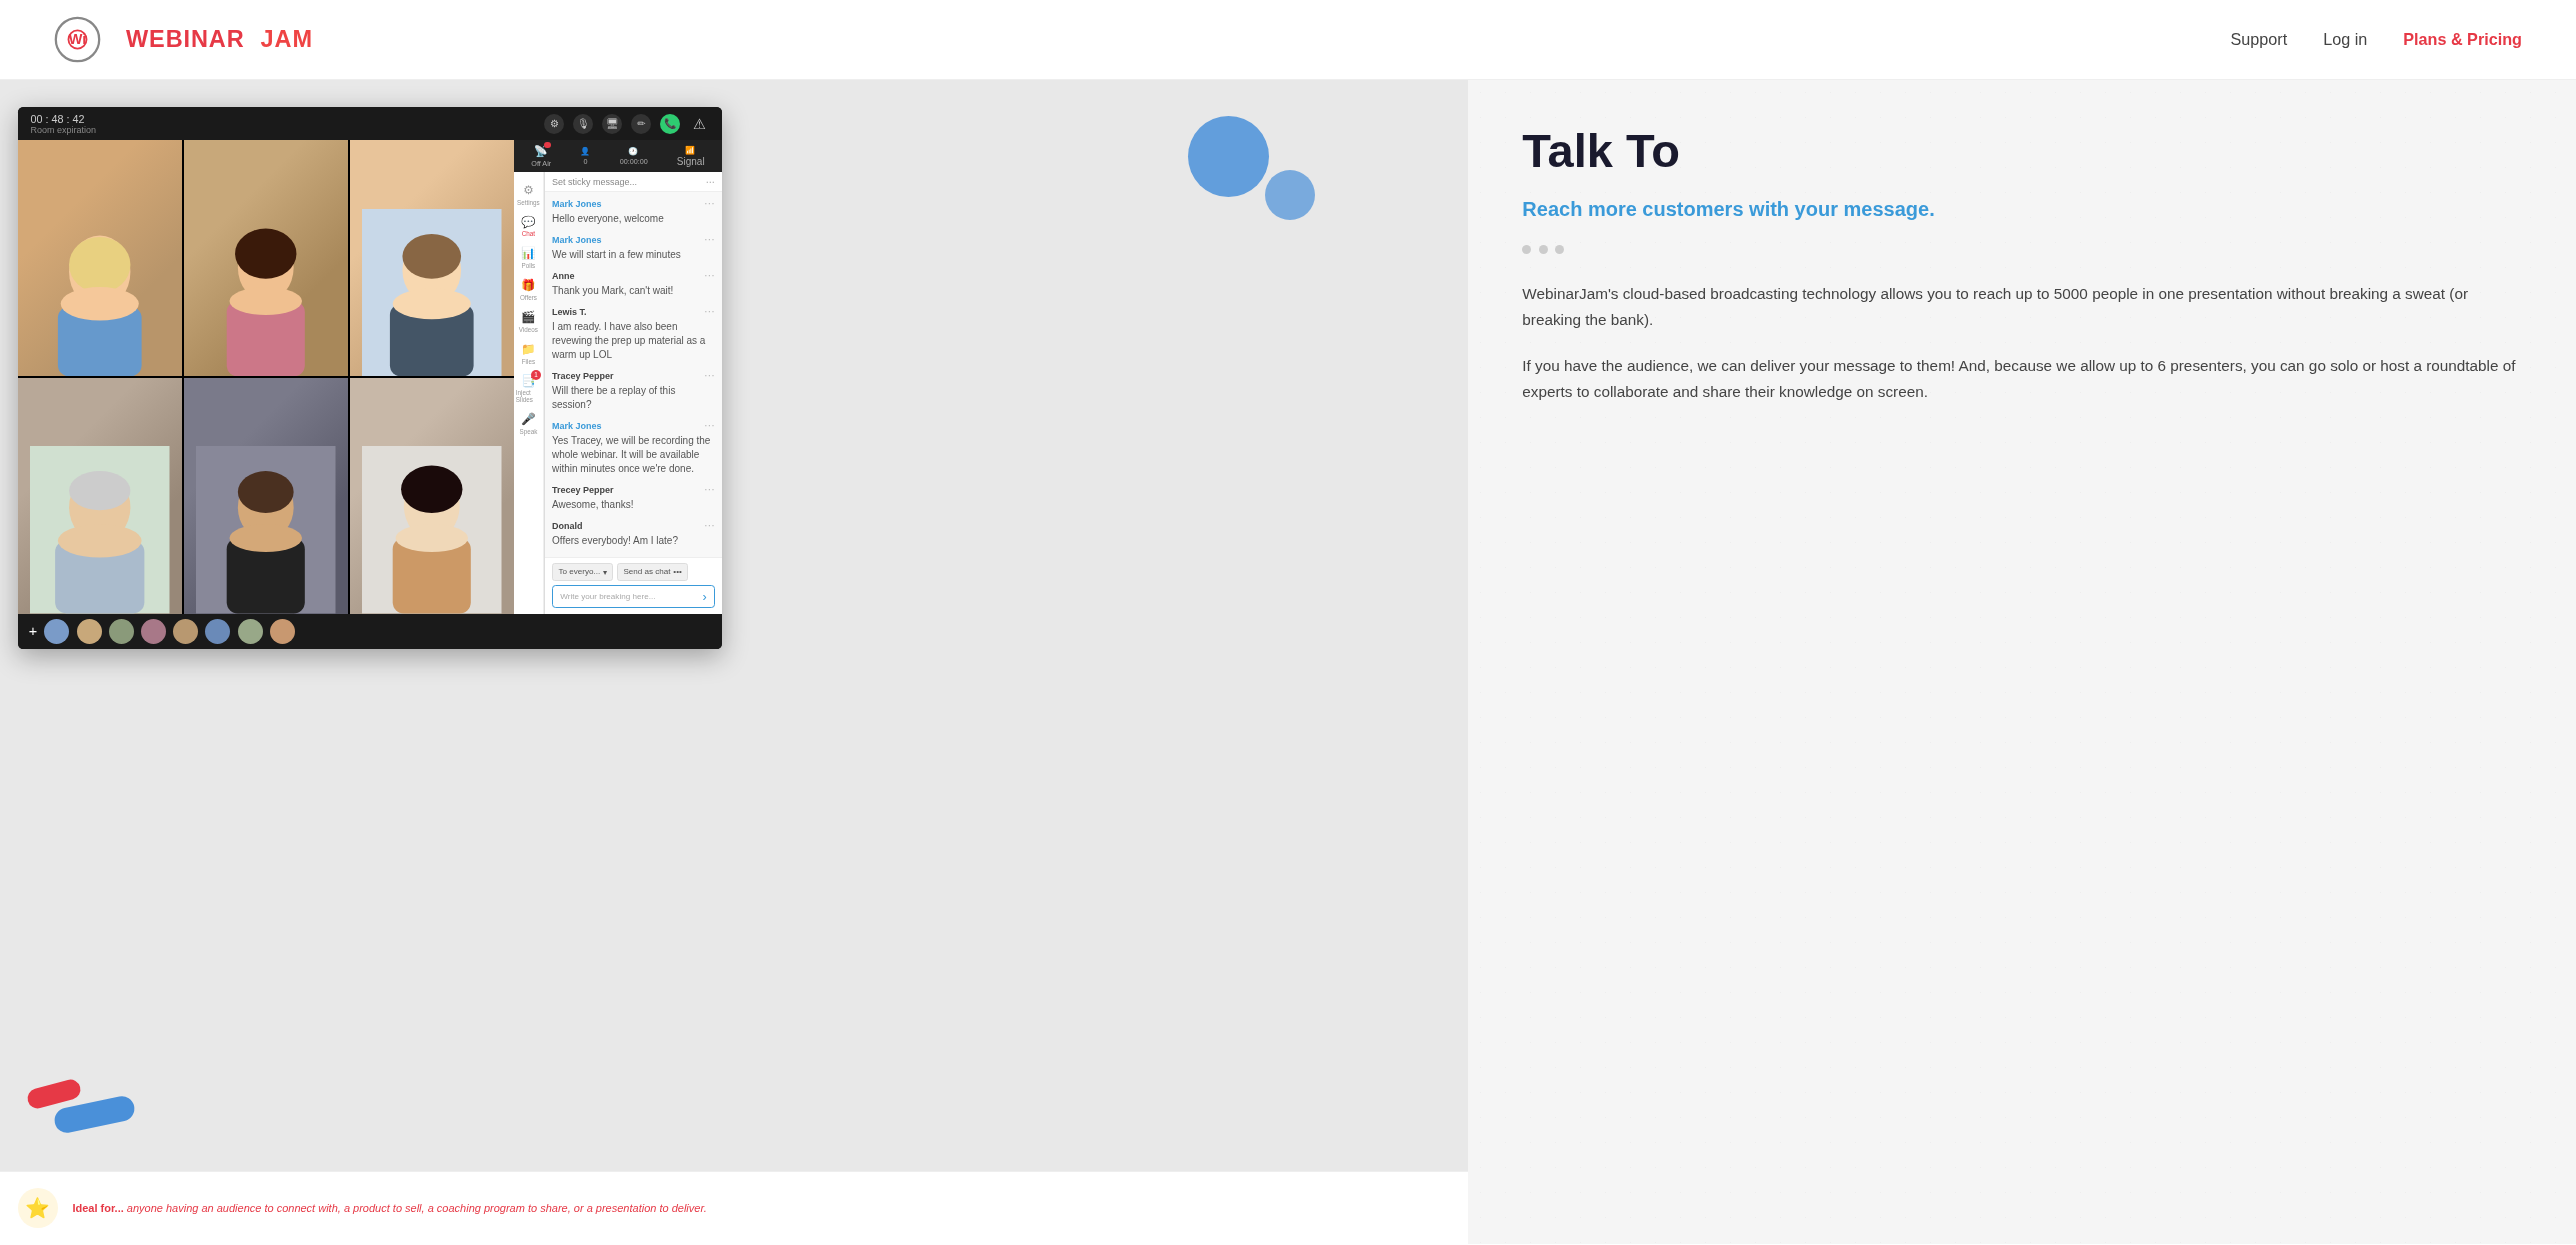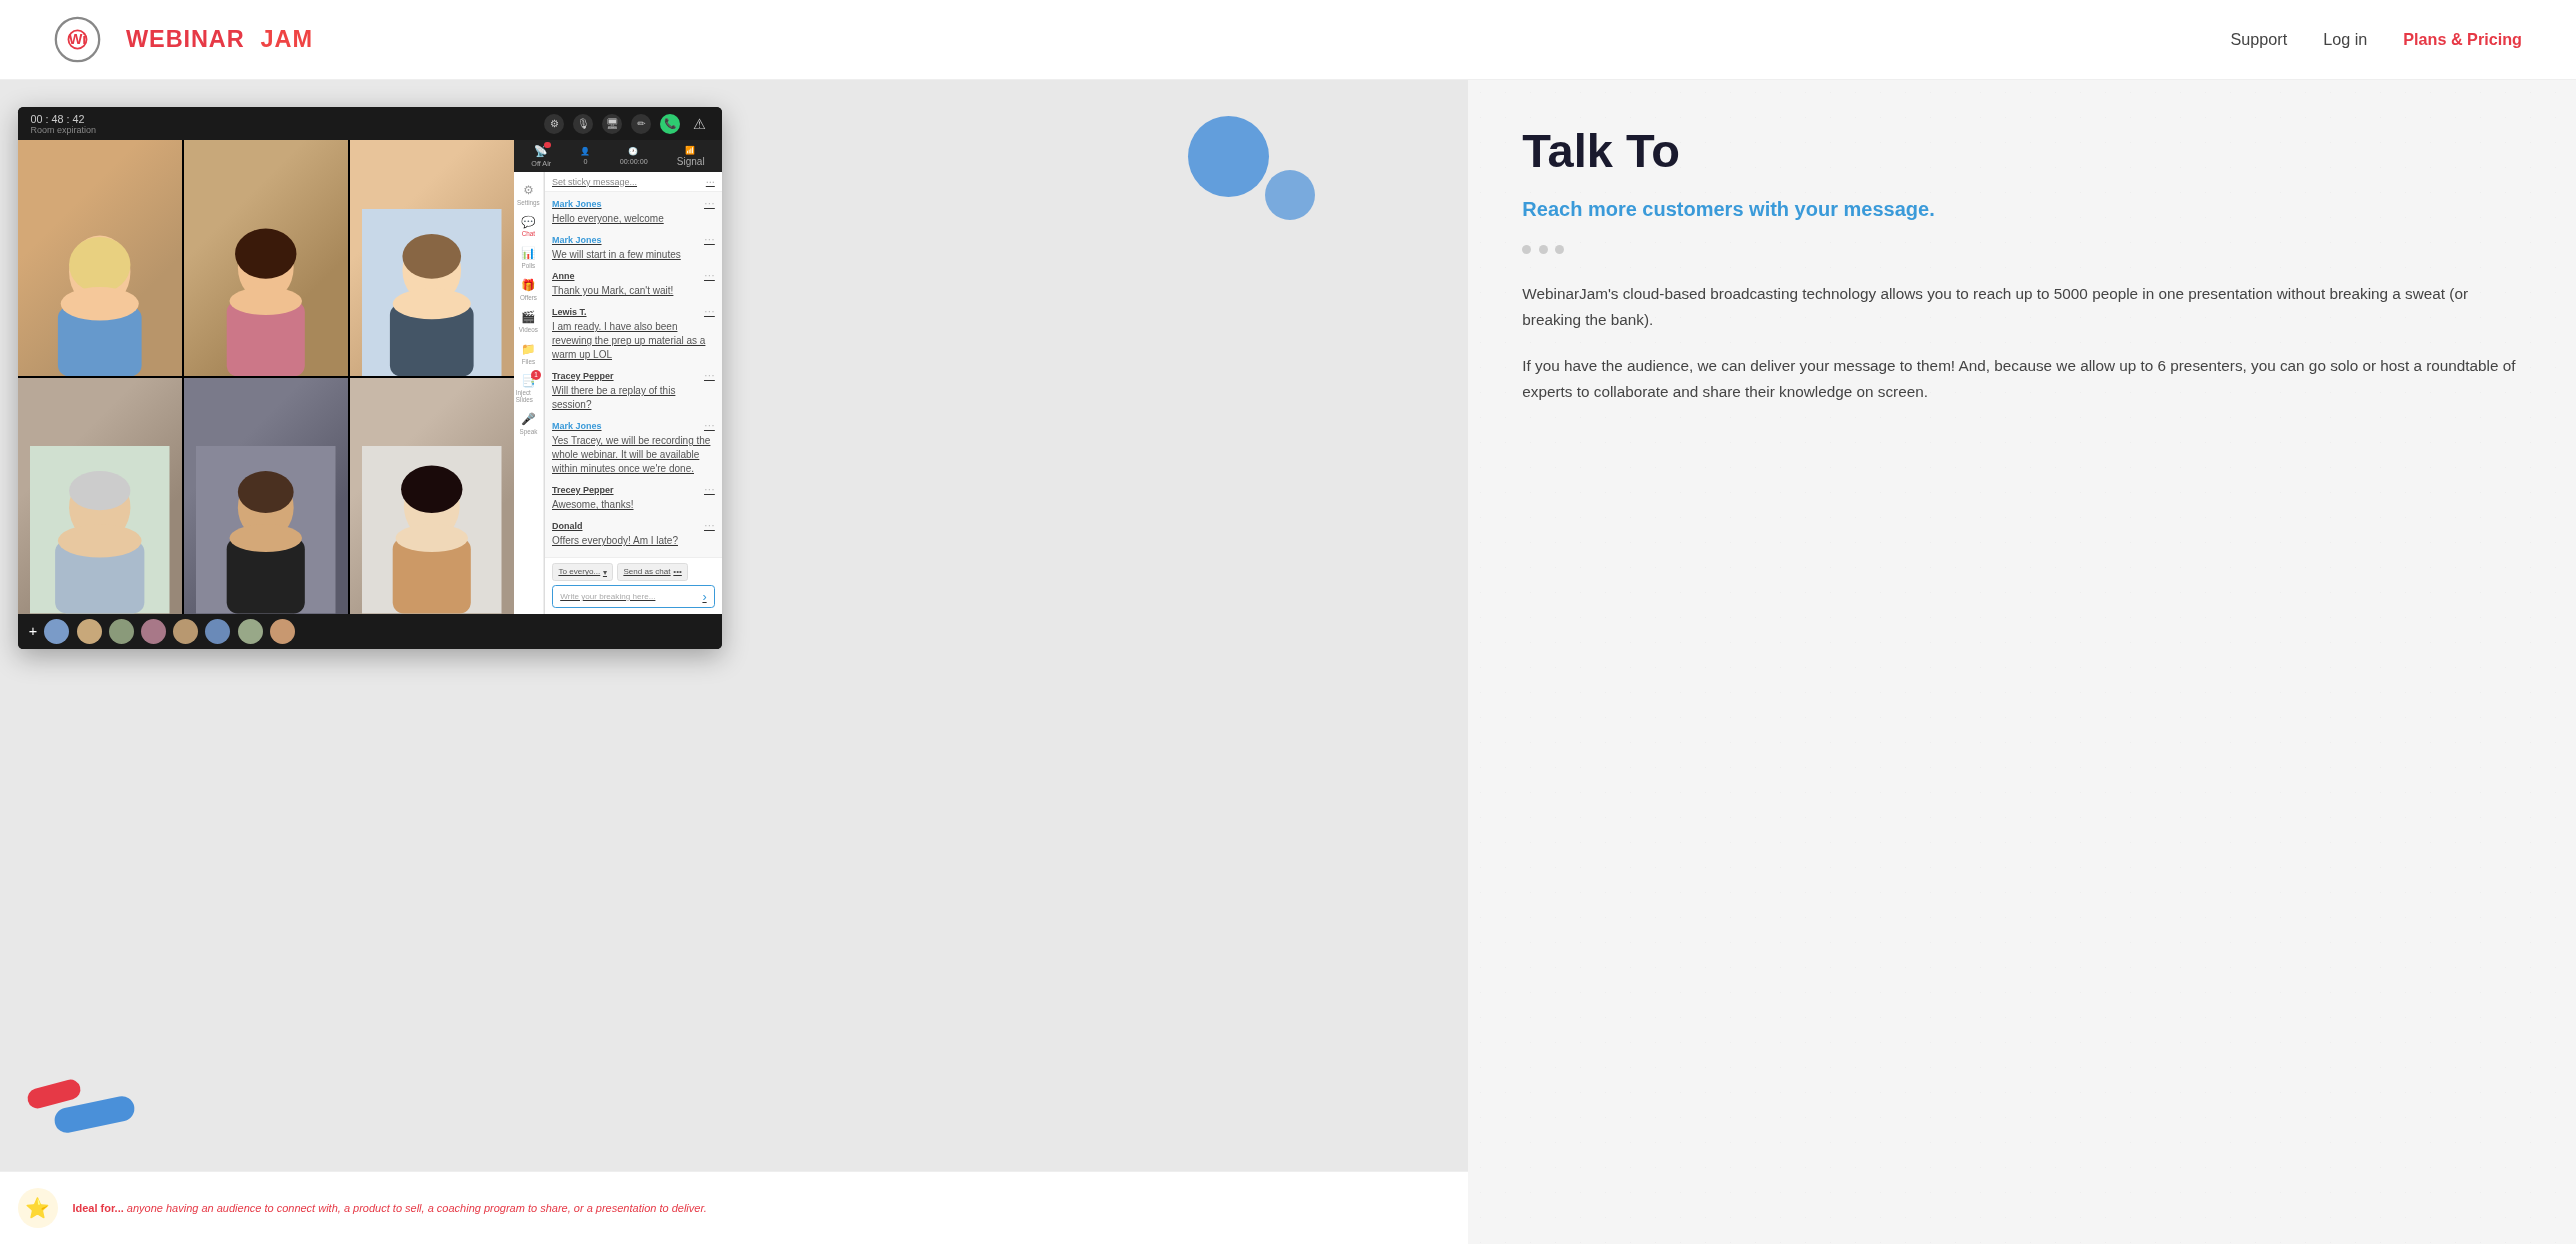--- a/index.html
+++ b/index.html
@@ -222,21 +222,20 @@
     .att-avatar.a8 { background: #c89870; }
 
     
     .chat-panel {
       width: 204px;
       background: #f8f8f8;
       display: flex;
       flex-direction: column;
       font-size: 10px;
       border-left: 0.9px solid #ddd;
-      text-decoration: underline;
     }
 
     
     .chat-topbar {
       background: #222;
       display: flex;
       align-items: center;
       justify-content: space-around;
       padding: 4.5px 5.4px;
       color: #aaa;

